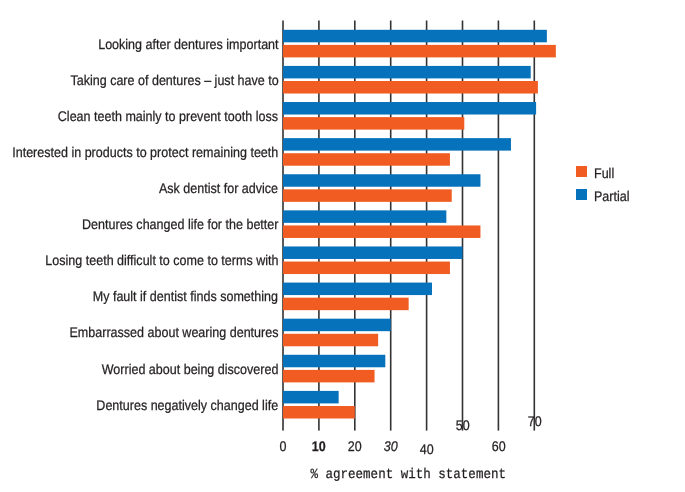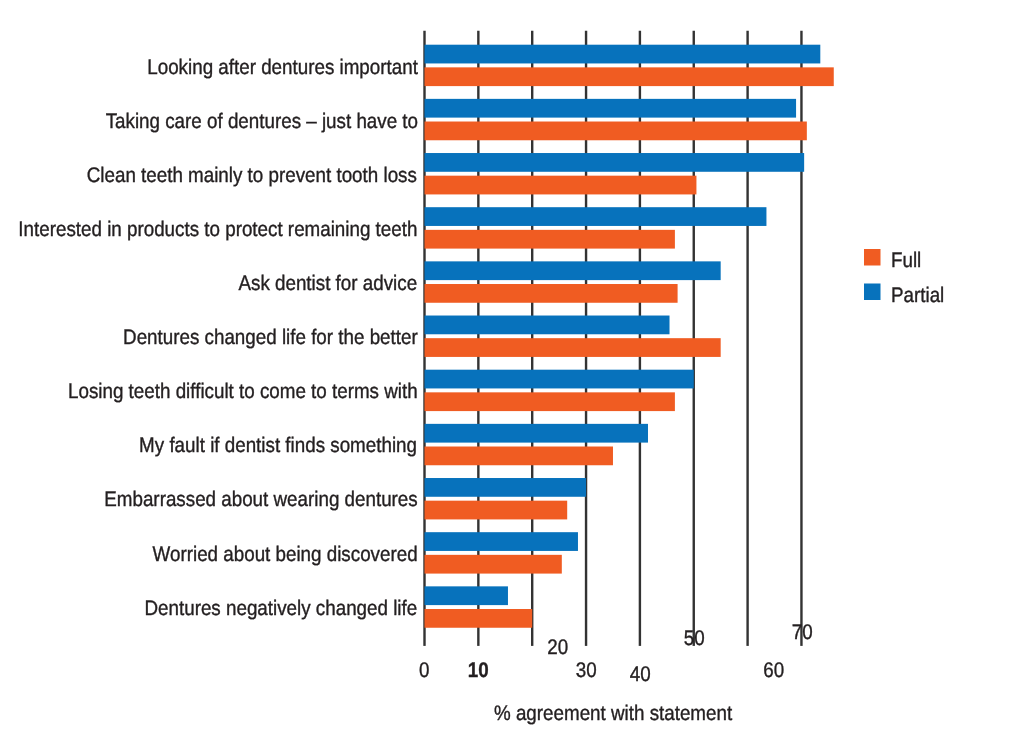--- a/index.html
+++ b/index.html
@@ -12,21 +12,21 @@
   #text-layer{pointer-events:none;}
   .cat-label{position:absolute;white-space:nowrap;font-size:14px;
              line-height:14px;color:#231f20;
              transform-origin:100% 50%;
              -webkit-text-stroke:0.25px #231f20;}
   .tick-label{position:absolute;font-size:14px;line-height:14px;
               text-align:center;color:#231f20;width:50px;
               -webkit-text-stroke:0.25px #231f20;}
   .tick-label span{display:inline-block;transform-origin:50% 50%;}
   .axis-title{position:absolute;font-size:14px;line-height:14px;
-              text-align:center;color:#231f20;
+              text-align:center;color:#231f20;font-family:Liberation Mono, monospace;
               -webkit-text-stroke:0.25px #231f20;}
   .axis-title span{display:inline-block;transform-origin:50% 50%;}
   .legend-swatch{position:absolute;}
   .legend-label{position:absolute;font-size:14px;line-height:14px;
                 white-space:nowrap;color:#231f20;transform-origin:0% 50%;
                 -webkit-text-stroke:0.25px #231f20;}
 </style>
 </head>
 <body>
 
@@ -84,20 +84,20 @@
       <div class="cat-label" style="right: 406.8px; top: 144.93px; transform: scaleX(0.895);">Interested in products to protect remaining teeth</div>
       <div class="cat-label" style="right: 406.8px; top: 181.04px; transform: scaleX(0.895);">Ask dentist for advice</div>
       <div class="cat-label" style="right: 406.8px; top: 217.15px; transform: scaleX(0.895);">Dentures changed life for the better</div>
       <div class="cat-label" style="right: 406.8px; top: 253.26px; transform: scaleX(0.895);">Losing teeth difficult to come to terms with</div>
       <div class="cat-label" style="right: 406.8px; top: 289.37px; transform: scaleX(0.895);">My fault if dentist finds something</div>
       <div class="cat-label" style="right: 406.8px; top: 325.48px; transform: scaleX(0.895);">Embarrassed about wearing dentures</div>
       <div class="cat-label" style="right: 406.8px; top: 361.59px; transform: scaleX(0.895);">Worried about being discovered</div>
       <div class="cat-label" style="right: 406.8px; top: 397.7px; transform: scaleX(0.895);">Dentures negatively changed life</div>
       <div class="tick-label" style="left: 258px; top: 439px;"><span style="transform: scaleX(0.895);">0</span></div>
       <div class="tick-label" style="left: 293.9px; top: 439px; font-weight: bold;"><span style="transform: scaleX(0.895);">10</span></div>
-      <div class="tick-label" style="left: 329.8px; top: 424px; text-align: right;"><span style="transform: scaleX(0.895);">20</span></div>
-      <div class="tick-label" style="left: 365.7px; top: 439px;"><span style="transform: scaleX(0.895);">30</span></div>
+      <div class="tick-label" style="left: 329.8px; top: 439px;"><span style="transform: scaleX(0.895);">20</span></div>
+      <div class="tick-label" style="left: 365.7px; top: 439px; font-style: italic;"><span style="transform: scaleX(0.895);">30</span></div>
       <div class="tick-label" style="left: 401.6px; top: 442px;"><span style="transform: scaleX(0.895);">40</span></div>
       <div class="tick-label" style="left: 437.5px; top: 418px;"><span style="transform: scaleX(0.895);">50</span></div>
-      <div class="tick-label" style="left: 473.4px; top: 439px; text-align: right;"><span style="transform: scaleX(0.895);">60</span></div>
+      <div class="tick-label" style="left: 473.4px; top: 439px;"><span style="transform: scaleX(0.895);">60</span></div>
       <div class="tick-label" style="left: 509.3px; top: 414px;"><span style="transform: scaleX(0.895);">70</span></div>
     </div>
 </div>
 
 </body></html>

